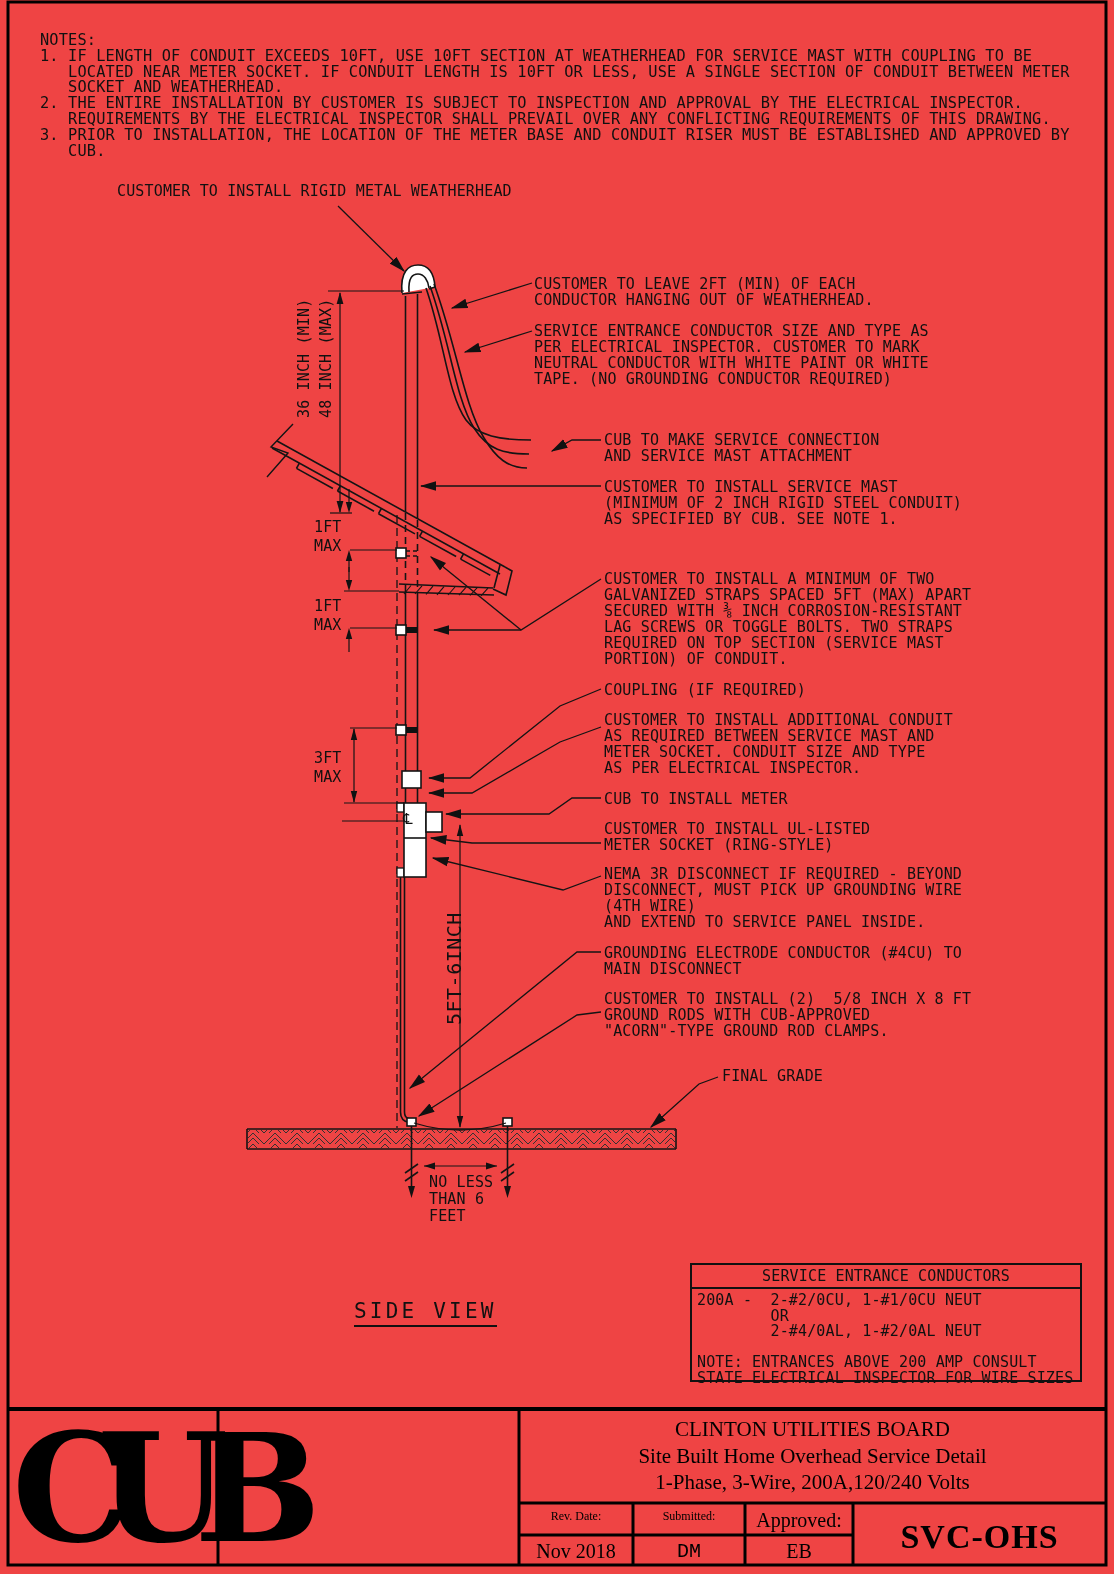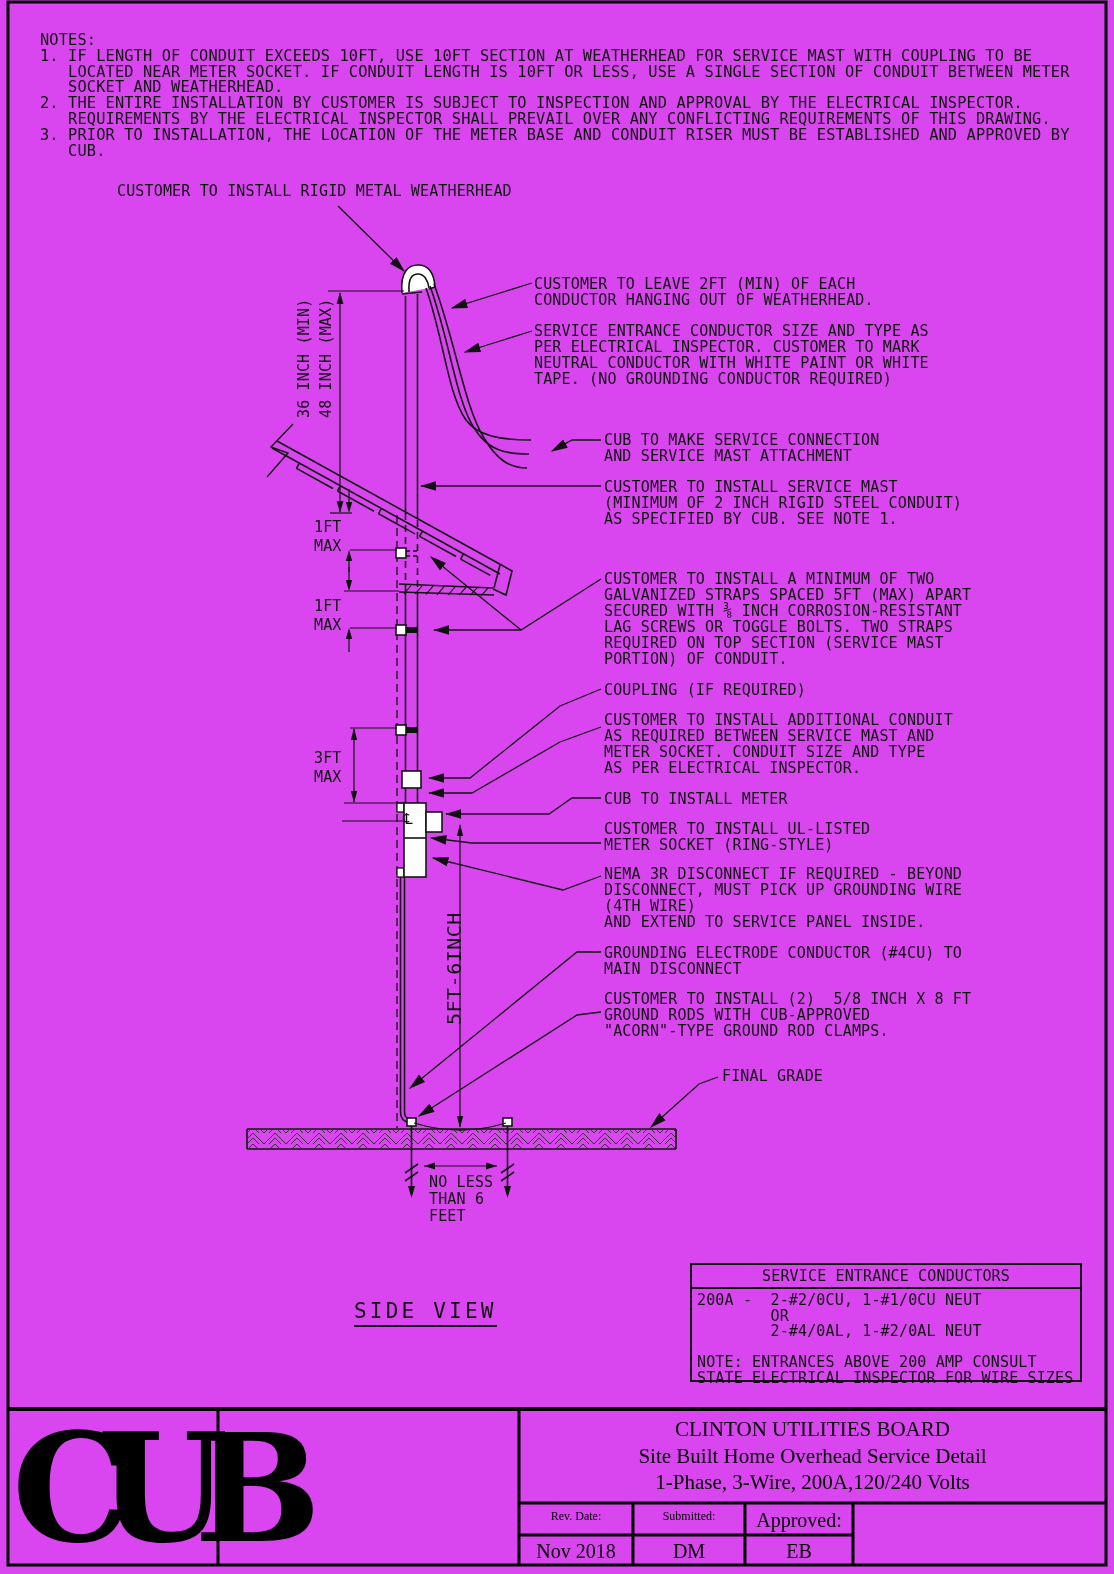--- a/index.html
+++ b/index.html
@@ -1,16 +1,16 @@
 <!DOCTYPE html>
 <html><head>
 <meta charset="utf-8">
 <style>
   html,body{margin:0;padding:0;background:#e8e8e8;}
-  #page{position:relative;width:1114px;height:1574px;background:#d946ef;overflow:hidden;
+  #page{position:relative;width:1114px;height:1574px;background:#ef4444;overflow:hidden;
         font-family:"DejaVu Sans Mono", monospace;color:#111;}
   svg{position:absolute;left:0;top:0;}
   .lbl{position:absolute;font-family:"DejaVu Sans Mono",monospace;font-size:15px;line-height:16px;
        letter-spacing:.15px;white-space:pre;color:#111;}
   .notes{font-size:15.3px;line-height:15.8px;}
   .dim{line-height:18.5px;}
   .rot{transform:rotate(-90deg);transform-origin:0 0;}
   .rot-big{font-size:20px;transform:rotate(-90deg);transform-origin:0 0;letter-spacing:.5px;}
   .sideview{font-size:21px;letter-spacing:3.2px;border-bottom:2px solid #111;padding-bottom:3px;line-height:22px;}
   .tbl{position:absolute;left:690px;top:1263px;width:392px;height:119px;border:2px solid #111;box-sizing:border-box;}
@@ -294,16 +294,17 @@
   </div>
 
   <div class="logo">CUB</div>
   <div class="serif tb-center" style="left:519px;top:1417px;width:587px;font-size:21px;">CLINTON UTILITIES BOARD</div>
   <div class="serif tb-center" style="left:519px;top:1444px;width:587px;font-size:21px;">Site Built Home Overhead Service Detail</div>
   <div class="serif tb-center" style="left:519px;top:1470px;width:587px;font-size:21px;">1-Phase, 3-Wire, 200A,120/240 Volts</div>
   <div class="serif tb-center" style="left:519px;top:1509px;width:114px;font-size:12px;">Rev. Date:</div>
   <div class="serif tb-center" style="left:633px;top:1509px;width:112px;font-size:12px;">Submitted:</div>
   <div class="serif tb-center" style="left:745px;top:1509px;width:108px;font-size:20px;">Approved:</div>
   <div class="serif tb-center" style="left:519px;top:1540px;width:114px;font-size:20px;">Nov 2018</div>
-  <div class="serif tb-center" style="left:633px;top:1540px;width:112px;font-size:20px;">DM</div>
+  <div class="serif tb-center" style="left:633px;top:1540px;width:112px;font-size:20px;font-family:Liberation Mono, monospace;">DM</div>
   <div class="serif tb-center" style="left:745px;top:1540px;width:108px;font-size:20px;">EB</div>
+  <div class="serif tb-center" style="left:853px;top:1518px;width:253px;font-size:34px;font-weight:bold;letter-spacing:1px;">SVC-OHS</div>
 
 </div>
 
 </body></html>

